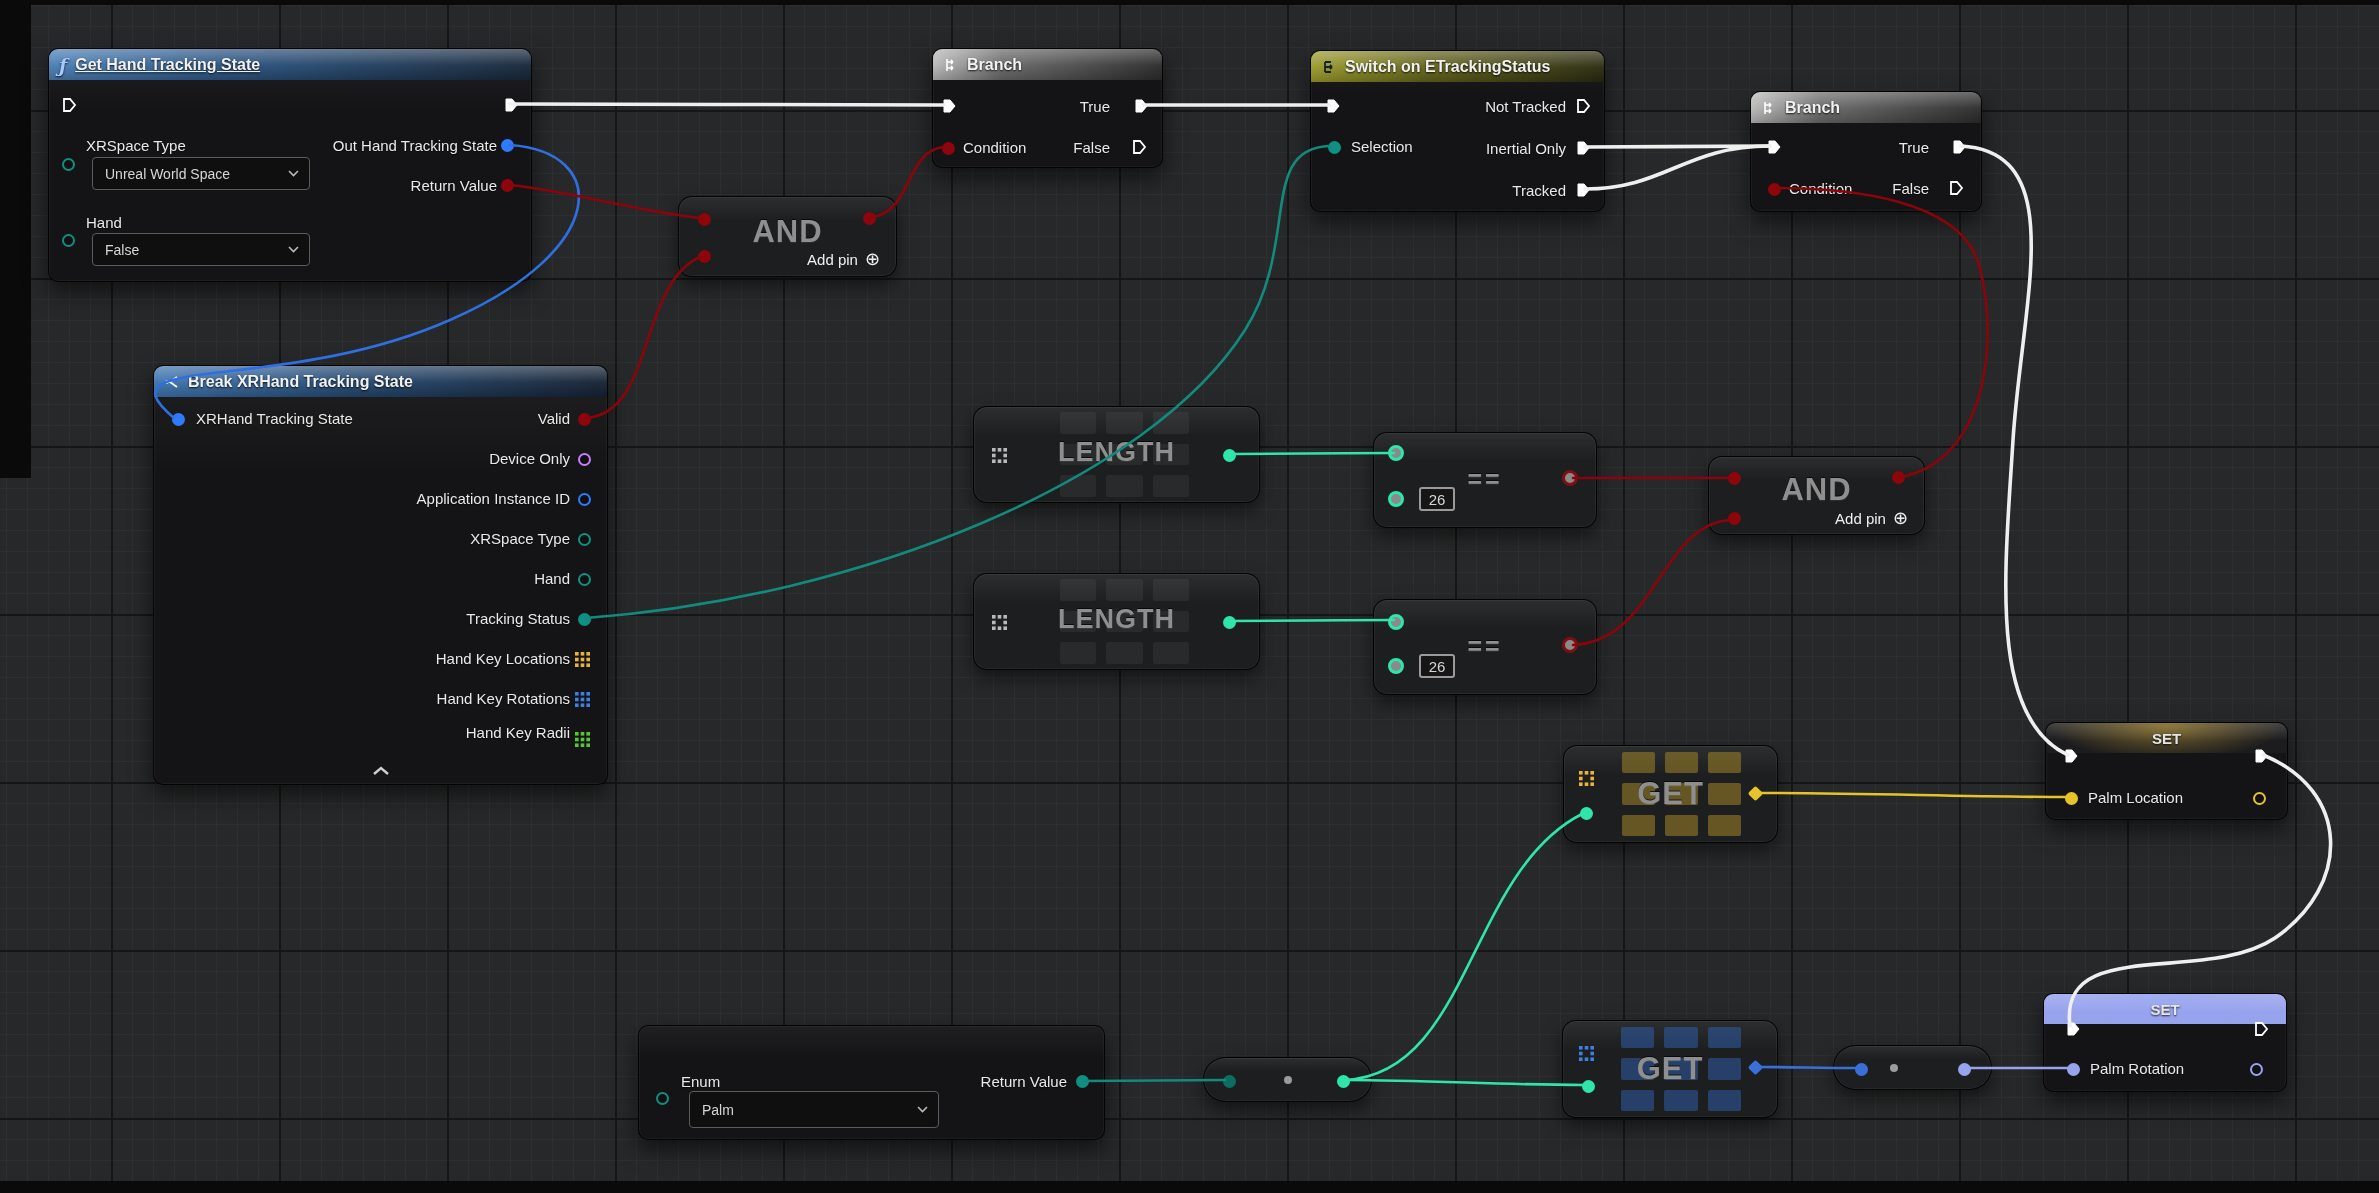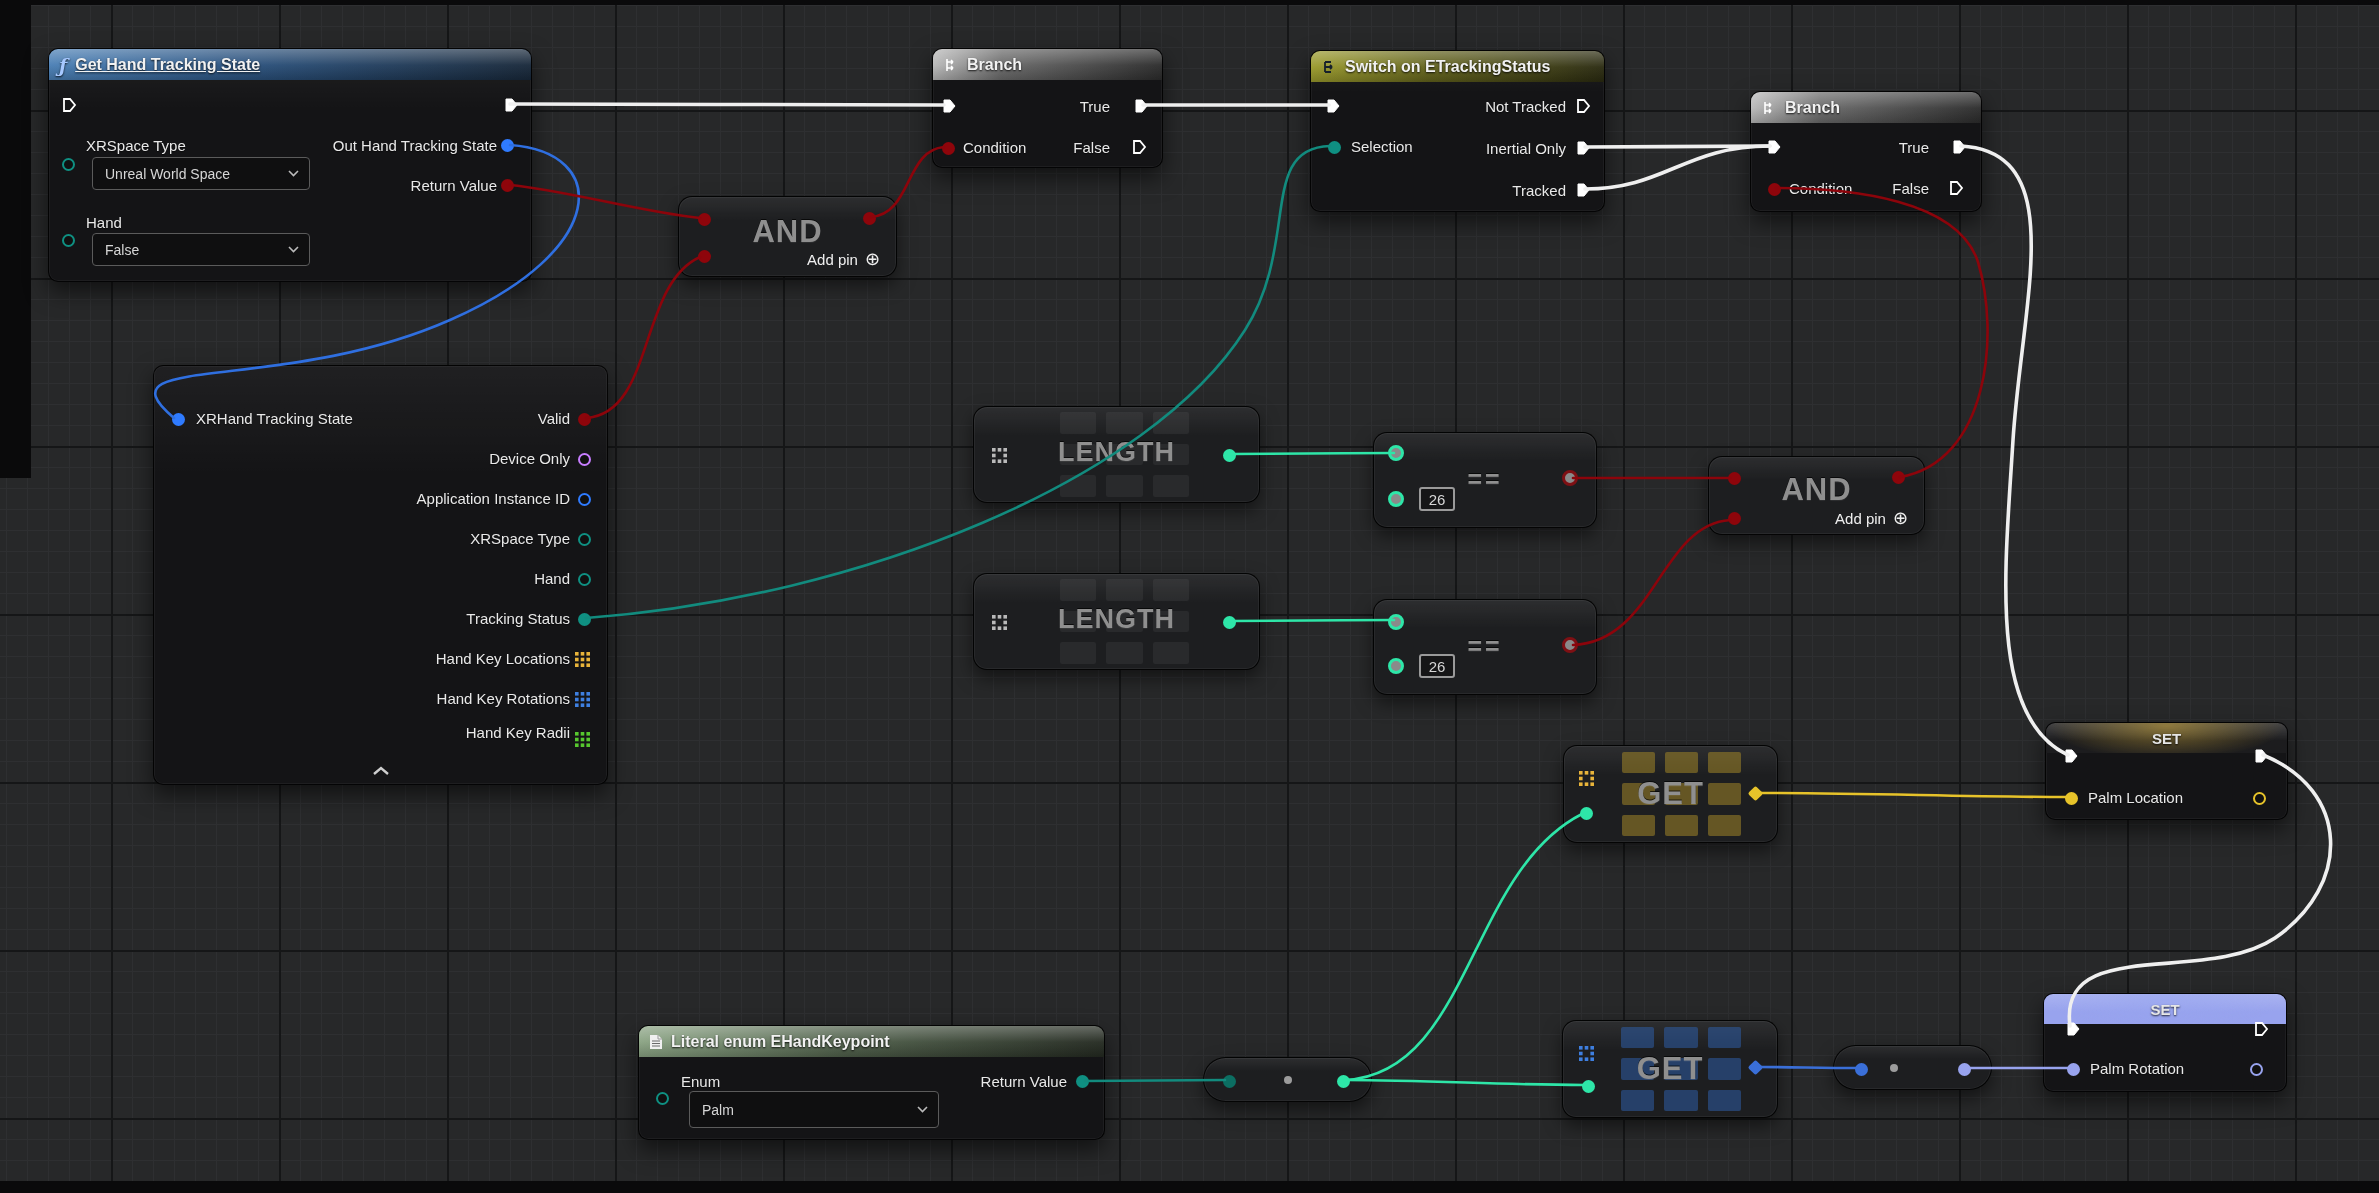--- a/index.html
+++ b/index.html
@@ -211,20 +211,27 @@
     <span class="pin circ red" style="left:17px;top:91px;"></span>
     <span class="lbl" style="left:38px;top:88px;">Condition</span>
     <span class="lbl r" style="right:52px;top:88px;">False</span>
     <span class="pin" style="left:197px;top:88px;">
       <svg width="16" height="16">
           <path d="M3 2 L9 2 L14 8 L9 14 L3 14 Z" fill="none" stroke="#fff" stroke-width="1.8"></path>
         </svg></span>
   </div>
 
   <div class="node" style="left:153px;top:365px;width:455px;height:420px;">
+    <div class="hdr hdr-break">
+      <svg width="16" height="16" style="position:relative;z-index:1;">
+          <path d="M2 8 H6 M6 8 L13 3 M6 8 L13 13" stroke="#fff" stroke-width="1.8" fill="none"></path>
+          <circle cx="3" cy="8" r="1.8" fill="#fff"></circle>
+        </svg>
+      <span class="title" style="position:relative;z-index:1;">Break XRHand Tracking State</span>
+    </div>
     <span class="pin circ blue" style="left:18px;top:47px;"></span>
     <span class="lbl" style="left:42px;top:44px;">XRHand Tracking State</span>
 
     <span class="lbl r" style="right:37px;top:44px;">Valid</span>
     <span class="pin circ red" style="left:424px;top:47px;"></span>
     <span class="lbl r" style="right:37px;top:84px;">Device Only</span>
     <span class="pin circ hollow purpleh" style="left:424px;top:87px;"></span>
     <span class="lbl r" style="right:37px;top:124px;">Application Instance ID</span>
     <span class="pin circ hollow blueh" style="left:424px;top:127px;"></span>
     <span class="lbl r" style="right:37px;top:164px;">XRSpace Type</span>
@@ -470,28 +477,20 @@
     <span class="pin" style="left:209px;top:27px;">
       <svg width="16" height="16">
           <path d="M3 2 L9 2 L14 8 L9 14 L3 14 Z" fill="none" stroke="#fff" stroke-width="1.8"></path>
         </svg></span>
     <span class="pin circ peri" style="left:23px;top:69px;"></span>
     <span class="lbl" style="left:46px;top:66px;">Palm Rotation</span>
     <span class="pin circ hollow perih" style="left:206px;top:69px;"></span>
   </div>
 
   <div class="node" style="left:638px;top:1025px;width:467px;height:115px;">
-    <div class="hdr hdr-enum">
-      <svg width="14" height="16" style="position:relative;z-index:1;">
-          <path d="M1 1 H9 L13 5 V15 H1 Z" fill="#f0f0f0"></path>
-          <path d="M9 1 V5 H13" fill="none" stroke="#9a9a9a" stroke-width="1"></path>
-          <path d="M3 7 H11 M3 9.5 H11 M3 12 H11" stroke="#6a6a6a" stroke-width="1"></path>
-        </svg>
-      <span class="title" style="position:relative;z-index:1;">Literal enum EHandKeypoint</span>
-    </div>
     <span class="lbl" style="left:42px;top:47px;">Enum</span>
     <span class="pin circ hollow tealh" style="left:17px;top:66px;"></span>
     <div class="dd" style="left:50px;top:65px;width:250px;height:37px;">
       <span>Palm</span>
       <svg width="11" height="7">
           <path d="M1 1 L5.5 5.5 L10 1" stroke="#bbb" fill="none" stroke-width="1.6"></path>
         </svg>
     </div>
     <span class="lbl r" style="right:37px;top:47px;">Return Value</span>
     <span class="pin circ teal" style="left:437px;top:49px;"></span>

